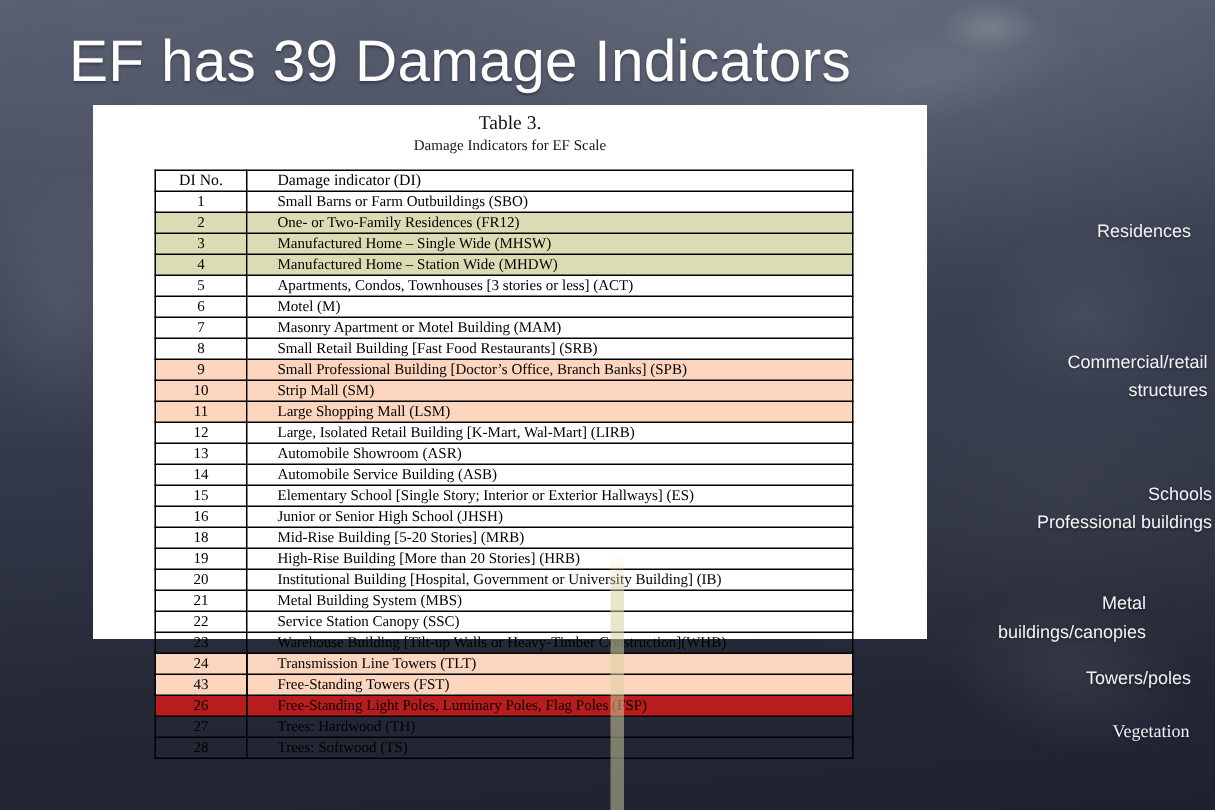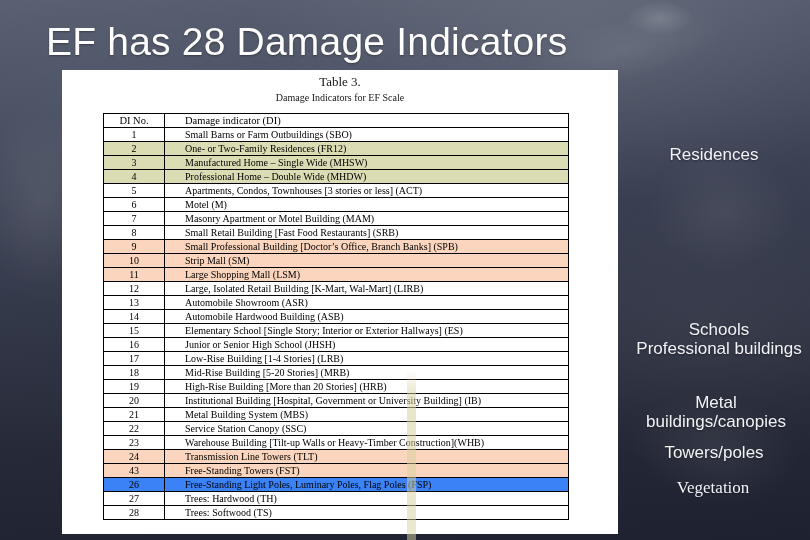--- a/index.html
+++ b/index.html
@@ -26,21 +26,21 @@
   .s5{left:625px;top:0px;width:70px;height:36px;background:radial-gradient(ellipse at center, rgba(255,255,255,.16), rgba(255,255,255,0) 68%);}
 
   #title{
     position:absolute;left:46px;top:20px;width:720px;
     font-size:39px;line-height:44px;color:#fdfdfd;letter-spacing:.2px;
     text-shadow:0 1px 2px rgba(0,0,0,.35);white-space:nowrap;
   }
 
   
   #paper{
-    position:absolute;left:62px;top:70px;width:556px;height:464px;
+    position:absolute;left:62px;top:70px;width:556px;height:356px;
     background:#ffffff;
   }
   .tbl-cap1,.tbl-cap2{
     font-family:"Liberation Serif",serif;color:#151515;text-align:center;
   }
   .tbl-cap1{position:absolute;left:0;top:4px;width:556px;font-size:13px;}
   .tbl-cap2{position:absolute;left:0;top:22px;width:556px;font-size:10px;}
 
   table{
     position:absolute;left:41px;top:43px;width:466px;
@@ -52,53 +52,53 @@
   table td{
     border:1px solid #000;
     height:13px;line-height:12px;padding:0;
     overflow:hidden;white-space:nowrap;
   }
   td.num{width:60px;text-align:center;margin-top:20px;}
   td.txt{padding-left:20px;}
   tr.hdr td{font-size:10.5px;}
   tr.green td{background:#dcdcb4;}
   tr.peach td{background:#fbd5bd;}
-  tr.peach-l td{background:#3b82f6;}
+  tr.peach-l td{background:#b91c1c;}
 
   
   #band{
     position:absolute;left:345px;top:300px;width:9px;height:215px;
     background:linear-gradient(to bottom, rgba(214,209,160,0) 0%, rgba(214,209,160,.55) 12%, rgba(214,209,160,.5) 82%, rgba(214,209,160,0) 100%);
     pointer-events:none;
   }
 
   
   .anno{
-    position:absolute;color:#f2f3f5;font-size:17px;line-height:19px;
-    text-align:center;text-shadow:0 1px 2px rgba(0,0,0,.4);
+    position:absolute;color:#f2f3f5;font-size:12px;line-height:19px;
+    text-align:right;text-shadow:0 1px 2px rgba(0,0,0,.4);
   }
   #a-res{left:634px;top:145px;width:160px;}
   #a-com{left:630px;top:232px;width:175px;}
   #a-sch{left:630px;top:320px;width:178px;}
-  #a-met{left:636px;top:393px;width:160px;}
+  #a-met{left:604px;top:393px;width:160px;}
   #a-tow{left:634px;top:443px;width:160px;}
   #a-veg{left:633px;top:478px;width:160px;font-family:Liberation Serif, serif;}
 </style>
 </head>
 <body>
 
 <div id="slide">
 
   <div class="smudge s1"></div>
   <div class="smudge s2"></div>
   <div class="smudge s3"></div>
   <div class="smudge s4"></div>
   <div class="smudge s5"></div>
 
-  <div id="title">EF has 28 Damage Indicators</div>
+  <div id="title">EF has 39 Damage Indicators</div>
 
   <div id="paper">
     <div class="tbl-cap1">Table 3.</div>
     <div class="tbl-cap2">Damage Indicators for EF Scale</div>
 
     <table>
       <tbody id="tbody">
           <tr class="hdr">
             <td class="num">DI No.</td>
             <td class="txt">Damage indicator (DI)</td>
@@ -110,21 +110,21 @@
           <tr class="green">
             <td class="num">2</td>
             <td class="txt">One- or Two-Family Residences (FR12)</td>
           </tr>
           <tr class="green">
             <td class="num">3</td>
             <td class="txt">Manufactured Home – Single Wide (MHSW)</td>
           </tr>
           <tr class="green">
             <td class="num">4</td>
-            <td class="txt">Professional Home – Double Wide (MHDW)</td>
+            <td class="txt">Manufactured Home – Station Wide (MHDW)</td>
           </tr>
           <tr>
             <td class="num">5</td>
             <td class="txt">Apartments, Condos, Townhouses [3 stories or less] (ACT)</td>
           </tr>
           <tr>
             <td class="num">6</td>
             <td class="txt">Motel (M)</td>
           </tr>
           <tr>
@@ -150,33 +150,29 @@
           <tr>
             <td class="num">12</td>
             <td class="txt">Large, Isolated Retail Building [K-Mart, Wal-Mart] (LIRB)</td>
           </tr>
           <tr>
             <td class="num">13</td>
             <td class="txt">Automobile Showroom (ASR)</td>
           </tr>
           <tr>
             <td class="num">14</td>
-            <td class="txt">Automobile Hardwood Building (ASB)</td>
+            <td class="txt">Automobile Service Building (ASB)</td>
           </tr>
           <tr>
             <td class="num">15</td>
             <td class="txt">Elementary School [Single Story; Interior or Exterior Hallways] (ES)</td>
           </tr>
           <tr>
             <td class="num">16</td>
             <td class="txt">Junior or Senior High School (JHSH)</td>
-          </tr>
-          <tr>
-            <td class="num">17</td>
-            <td class="txt">Low-Rise Building [1-4 Stories] (LRB)</td>
           </tr>
           <tr>
             <td class="num">18</td>
             <td class="txt">Mid-Rise Building [5-20 Stories] (MRB)</td>
           </tr>
           <tr>
             <td class="num">19</td>
             <td class="txt">High-Rise Building [More than 20 Stories] (HRB)</td>
           </tr>
           <tr>
@@ -215,18 +211,19 @@
             <td class="num">28</td>
             <td class="txt">Trees: Softwood (TS)</td>
           </tr>
         </tbody>
     </table>
 
     <div id="band"></div>
   </div>
 
   <div class="anno" id="a-res">Residences</div>
+  <div class="anno" id="a-com">Commercial/retail<br>structures</div>
   <div class="anno" id="a-sch">Schools<br>Professional buildings</div>
   <div class="anno" id="a-met">Metal<br>buildings/canopies</div>
   <div class="anno" id="a-tow">Towers/poles</div>
   <div class="anno" id="a-veg">Vegetation</div>
 
 </div>
 
 </body></html>

